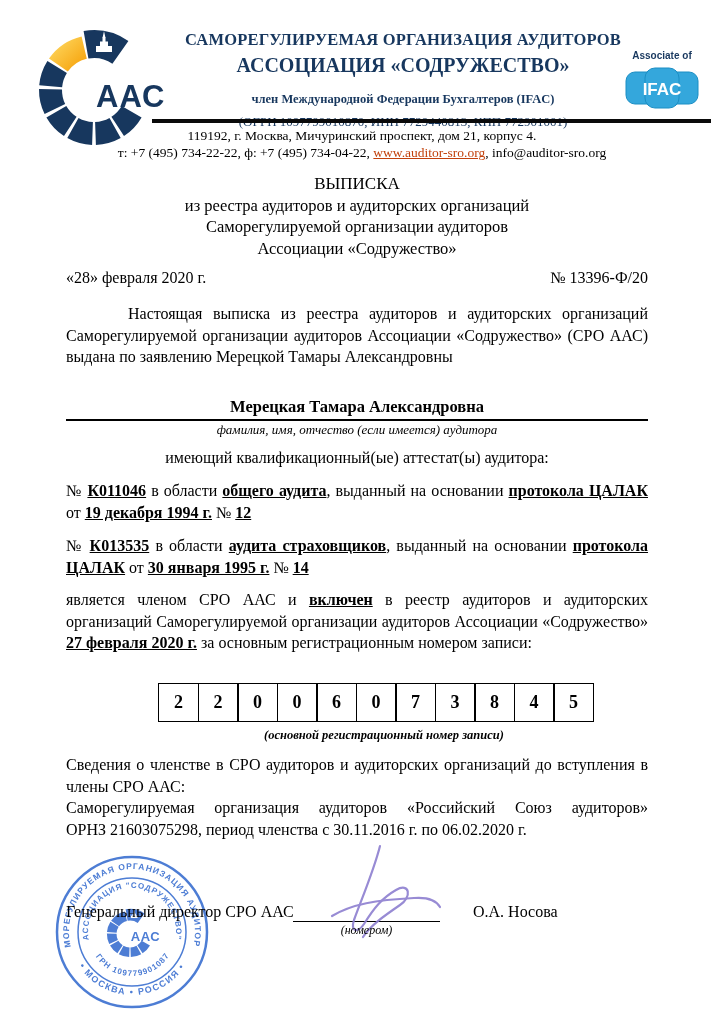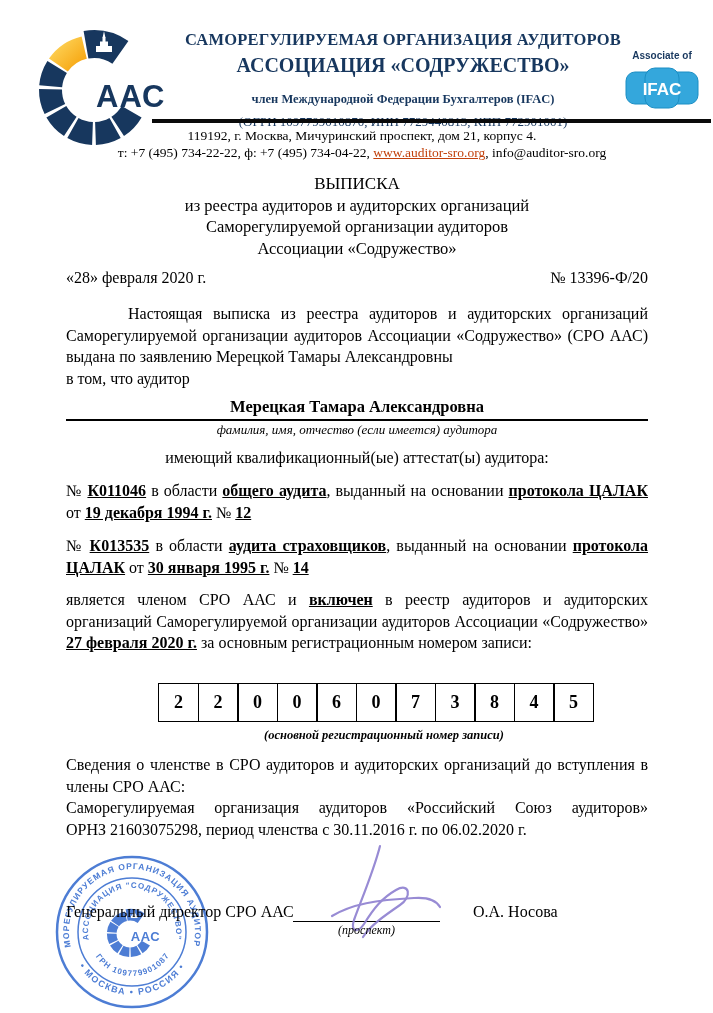--- a/index.html
+++ b/index.html
@@ -110,21 +110,20 @@
     <div class="t2">Саморегулируемой организации аудиторов</div>
     <div class="t2">Ассоциации «Содружество»</div>
   </div>
 
   <div class="abs daterow">
     <span>«28» февраля 2020 г.</span>
     <span>№ 13396-Ф/20</span>
   </div>
 
   <div class="abs para indent" style="top:303px">Настоящая выписка из реестра аудиторов и аудиторских организаций Саморегулируемой организации аудиторов Ассоциации «Содружество» (СРО ААС) выдана по заявлению Мерецкой Тамары Александровны</div>
-  <div class="abs para" style="top:368px;text-align:left">в том, что аудитор</div>
 
   <div class="abs nameblock">
     <div class="nm">Мерецкая Тамара Александровна</div>
     <div class="rule"></div>
     <div class="cap">фамилия, имя, отчество (если имеется) аудитора</div>
   </div>
 
   <div class="abs para" style="top:447px;text-align:center">имеющий квалификационный(ые) аттестат(ы) аудитора:</div>
 
   <div class="abs para" style="top:480px"><span>№ </span><span class="bu">К011046</span><span> в области </span><span class="bu">общего аудита</span><span>, выданный на основании </span><span class="bu">протокола ЦАЛАК</span><span> от </span><span class="bu">19 декабря 1994 г.</span><span> № </span><span class="bu">12</span></div>
@@ -181,16 +180,16 @@
   </svg>
 
   <div class="abs director">Генеральный директор СРО ААС</div>
   <div class="abs sigline"></div>
   <svg class="abs sig-svg" width="135" height="100" viewBox="0 0 135 100">
     <g fill="none" stroke="#8d7fd0" stroke-width="2.2" stroke-linecap="round" opacity="0.9">
       <path d="M62,6 C56,30 44,58 36,80 C32,92 40,93 46,84 C56,68 64,58 78,50 C92,42 94,57 82,65 C66,76 53,85 45,97"></path>
       <path d="M14,76 C34,64 58,60 96,58 C110,57 118,60 122,67"></path>
     </g>
   </svg>
-  <div class="abs podpis">(проспект)</div>
+  <div class="abs podpis">(номером)</div>
   <div class="abs dirname">О.А. Носова</div>
 
 </div>
 
 </body></html>

